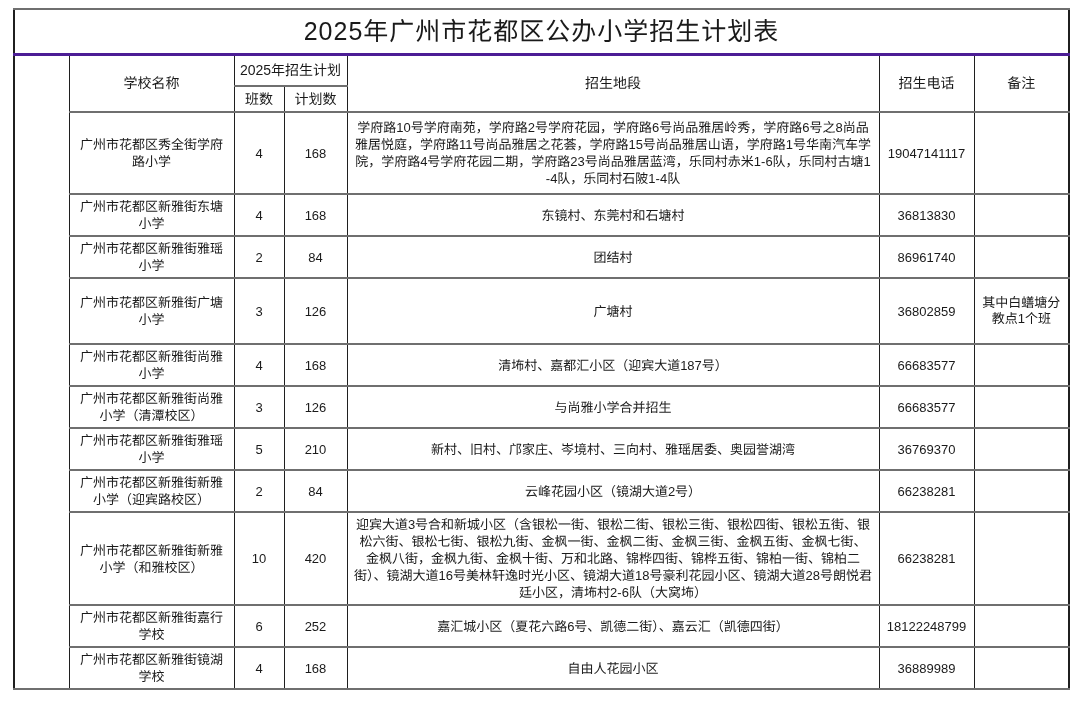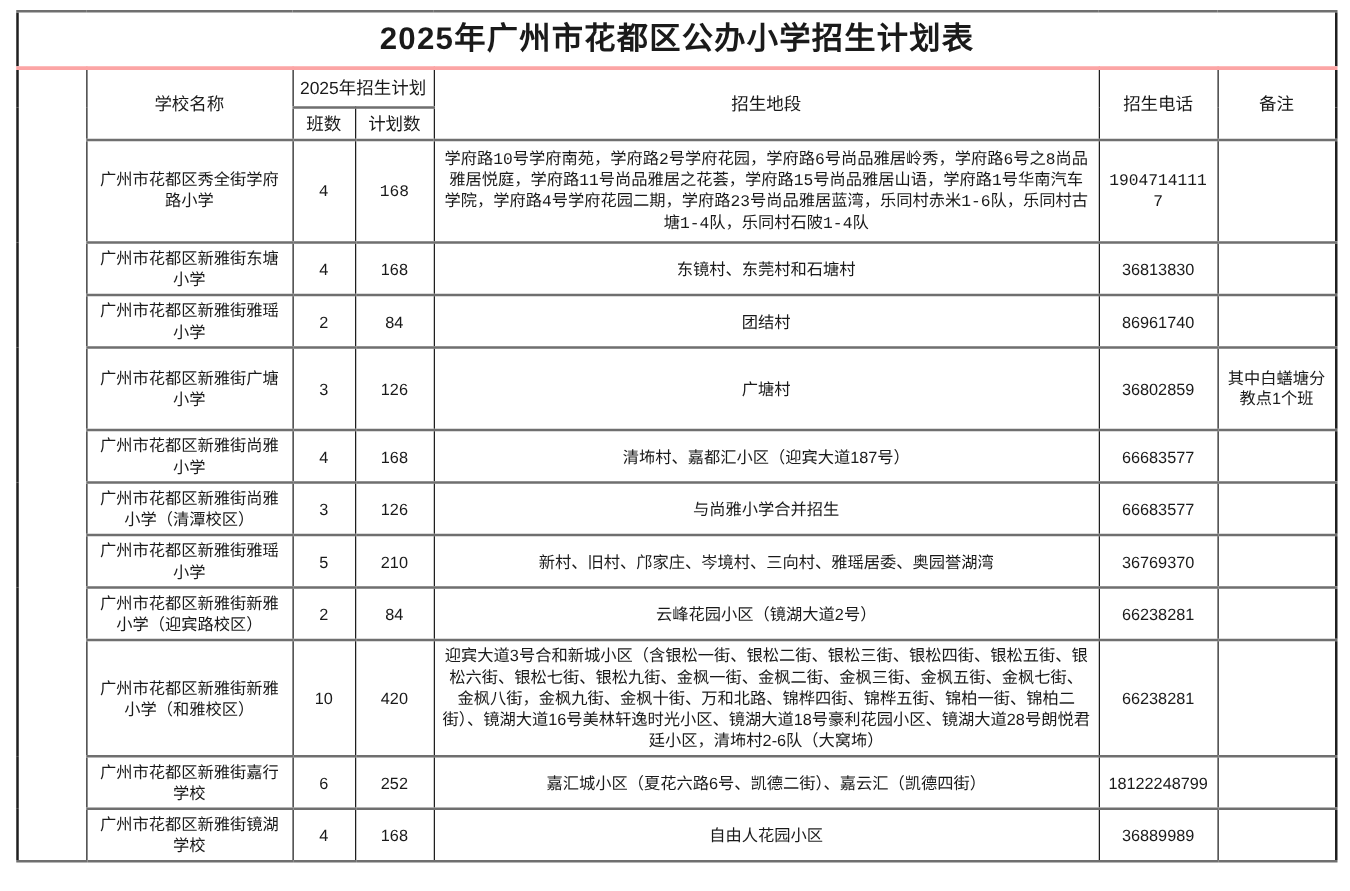--- a/index.html
+++ b/index.html
@@ -29,34 +29,34 @@
     text-align: center;
     vertical-align: middle;
     font-size: 13px;
     line-height: 17px;
     padding: 3px 5px;
     word-break: break-all;
   }
   tr.title-row td {
     height: 45px;
     font-size: 25px;
-    font-weight: bold;
+    font-weight: normal;
     letter-spacing: 1px;
-    border-bottom: 3px solid #fca5a5;
+    border-bottom: 3px solid #4c1d95;
     padding: 2px;
   }
   tr.header-row td {
     font-weight: normal;
     font-size: 14px;
   }
   tr.header-row-a td { height: 32px; }
   tr.header-row-b td { height: 26px; }
   .left-col { background: #ffffff; }
   .data-row td { height: 34px; }
-  tbody tr:nth-child(4) td { height: 82px; font-family: Liberation Mono, monospace; }   
+  tbody tr:nth-child(4) td { height: 82px; }   
   tbody tr:nth-child(7) td { height: 66px; }    
   tbody tr:nth-child(12) td { height: 72px; }   
   .c-district { padding: 3px 6px; }
   .c-phone { font-size: 13px; }
   .c-remark { font-size: 13px; line-height: 16px; padding: 2px 3px; margin-left: 48px; }
 </style>
 </head>
 <body>
 
 <div class="table-wrap">

